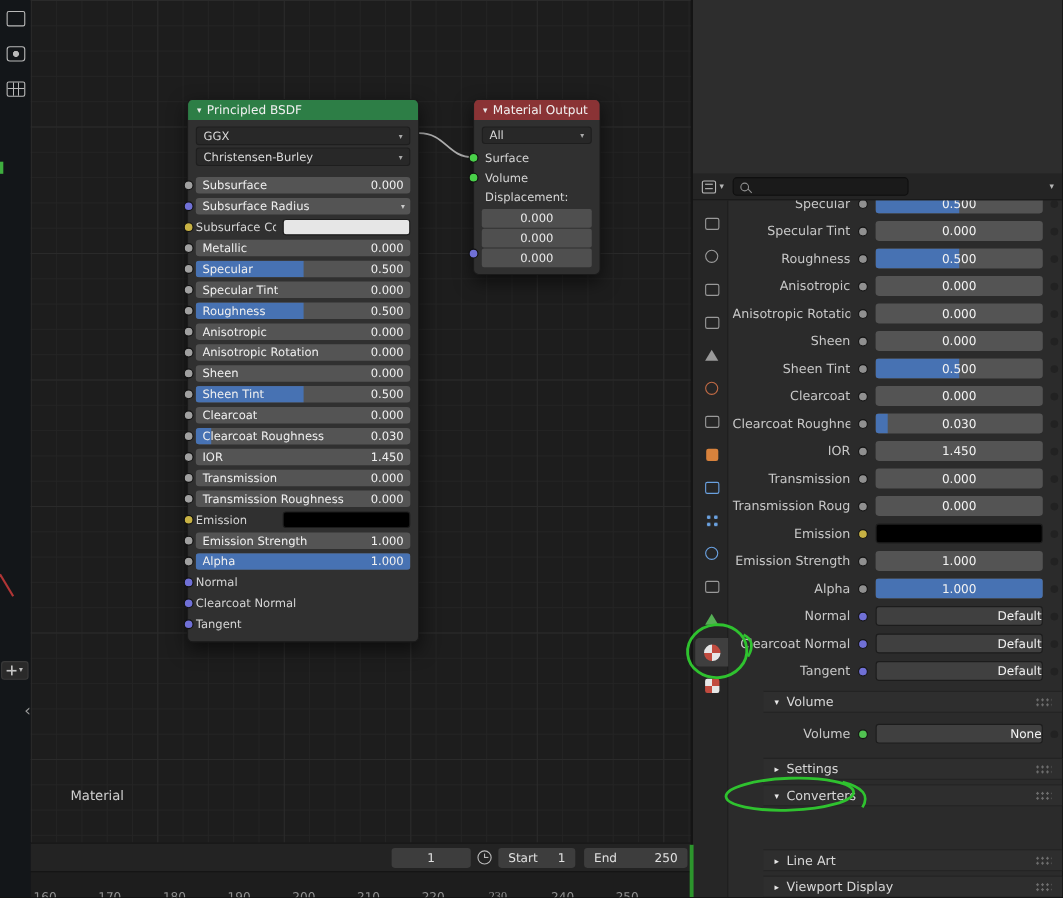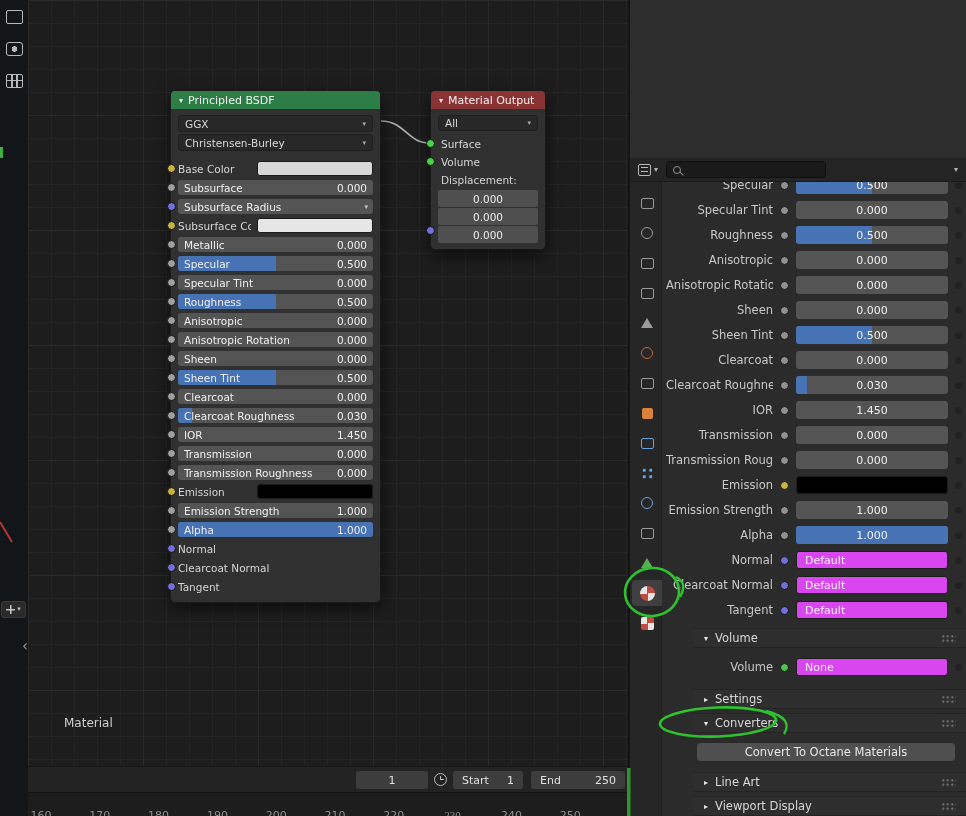--- a/index.html
+++ b/index.html
@@ -120,21 +120,21 @@
   .ticon.checker{width:13px;height:13px;border-radius:2px;
         background:conic-gradient(var(--c) 0 90deg,#e6e6e6 0 180deg,var(--c) 0 270deg,#e6e6e6 0);}
 
   #prop-rows{position:absolute;left:32px;top:0;right:0;height:100%;}
   .p-row{position:absolute;left:4px;right:4px;height:22px;display:flex;align-items:center;gap:7px;}
   .p-lab{flex:1;text-align:right;color:#c8c8c8;font-size:11.5px;white-space:nowrap;overflow:hidden;}
   .p-dot{width:9px;height:9px;border-radius:50%;border:1px solid #141414;flex:none;}
   .p-widget{position:relative;width:152px;height:18px;border-radius:3px;background:#545454;overflow:hidden;
         flex:none;display:flex;align-items:center;justify-content:center;}
   .p-wval{position:relative;color:#f2f2f2;font-size:11px;}
-  .p-widget.menu{background:#d946ef;border:1px solid #1c1c1c;justify-content:flex-start;padding-left:8px;}
+  .p-widget.menu{background:#404040;border:1px solid #1c1c1c;justify-content:flex-end;padding-left:8px;}
   .p-dec{width:7px;height:7px;border-radius:50%;background:#222;flex:none;}
 
   .panel-hdr{position:absolute;left:32px;right:0;height:20px;display:flex;align-items:center;gap:7px;
         padding:0 10px;background:#2e2e2e;border-top:1px solid #232323;border-bottom:1px solid #242424;
         color:#d8d8d8;font-size:11.5px;}
   .grip{margin-left:auto;width:15px;height:9px;
         background-image:radial-gradient(#6e6e6e 1px,transparent 1.3px);background-size:4.5px 4.5px;}
   #convert-btn{position:absolute;left:34px;right:10px;top:560px;height:20px;background:#4f4f4f;
         border:1px solid #282828;border-radius:4px;display:flex;align-items:center;justify-content:center;
         color:#e8e8e8;font-size:11.5px;}
@@ -179,25 +179,20 @@
       <div class="dropdown">
         <span>GGX</span>
         <span class="dd-chev">▾</span>
       </div>
       <div class="dropdown">
         <span>Christensen-Burley</span>
         <span class="dd-chev">▾</span>
       </div>
       <div class="dd-gap"></div>
       <div id="p-rows">
-          <div class="n-row">
-            <span class="socket" style="background: rgb(200, 178, 68);"></span>
-            <span class="n-lab">Base Color</span>
-            <div class="n-swatch" style="background: rgb(216, 216, 216);"></div>
-          </div>
           <div class="n-row">
             <span class="socket" style="background: rgb(160, 160, 160);"></span>
             <div class="n-widget">
               <div class="fill" style="width: 0%;"></div>
               <span class="n-wlab">Subsurface</span>
               <span class="n-wval">0.000</span>
             </div>
           </div>
           <div class="n-row">
             <span class="socket" style="background: rgb(112, 112, 214);"></span>
@@ -487,21 +482,20 @@
         <span class="tri">▸</span>
         <span>Settings</span>
         <span class="grip"></span>
       </div>
 
       <div class="panel-hdr" style="top:531px;">
         <span class="tri">▾</span>
         <span>Converters</span>
         <span class="grip"></span>
       </div>
-      <div id="convert-btn">Convert To Octane Materials</div>
 
       <div class="panel-hdr" style="top:590px;">
         <span class="tri">▸</span>
         <span>Line Art</span>
         <span class="grip"></span>
       </div>
       <div class="panel-hdr" style="top:614px;">
         <span class="tri">▸</span>
         <span>Viewport Display</span>
         <span class="grip"></span>

